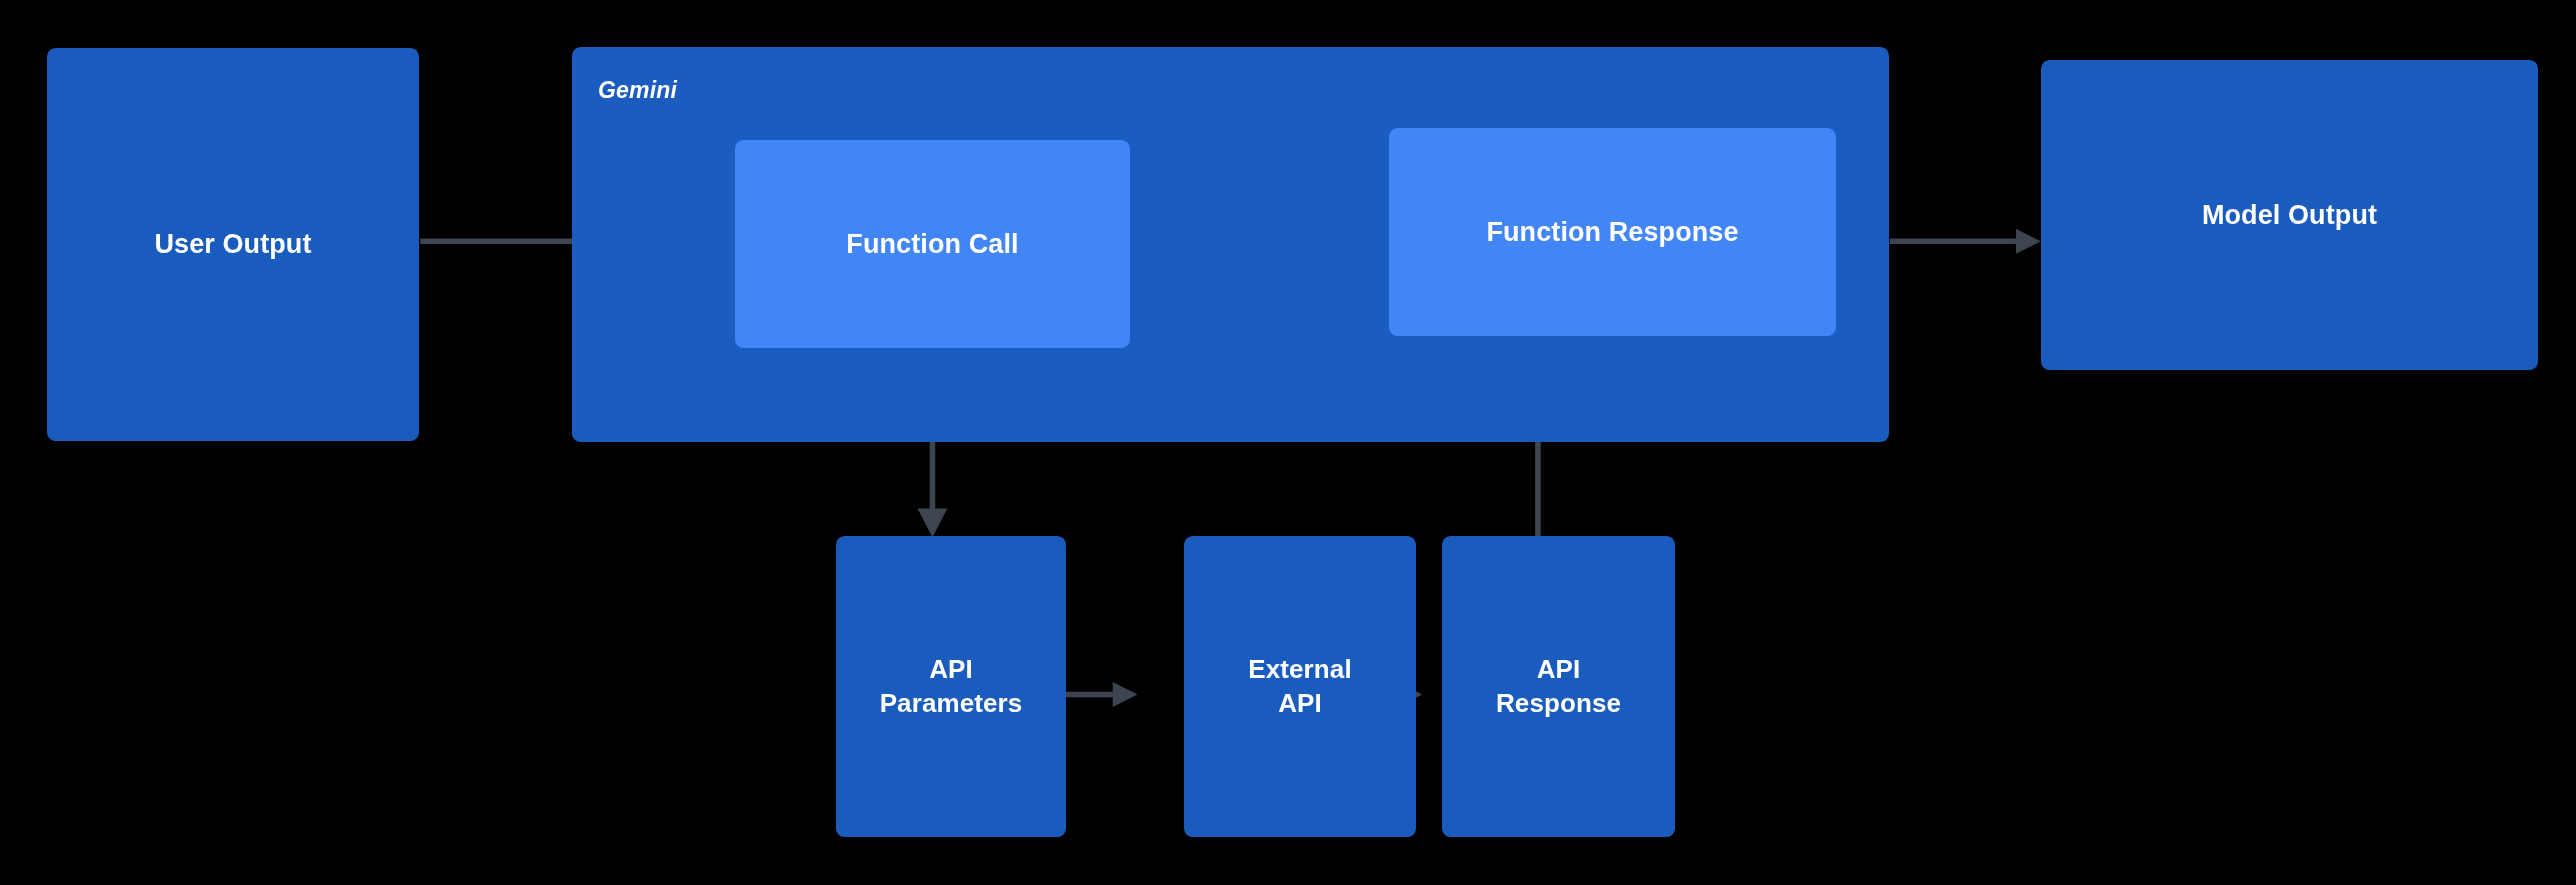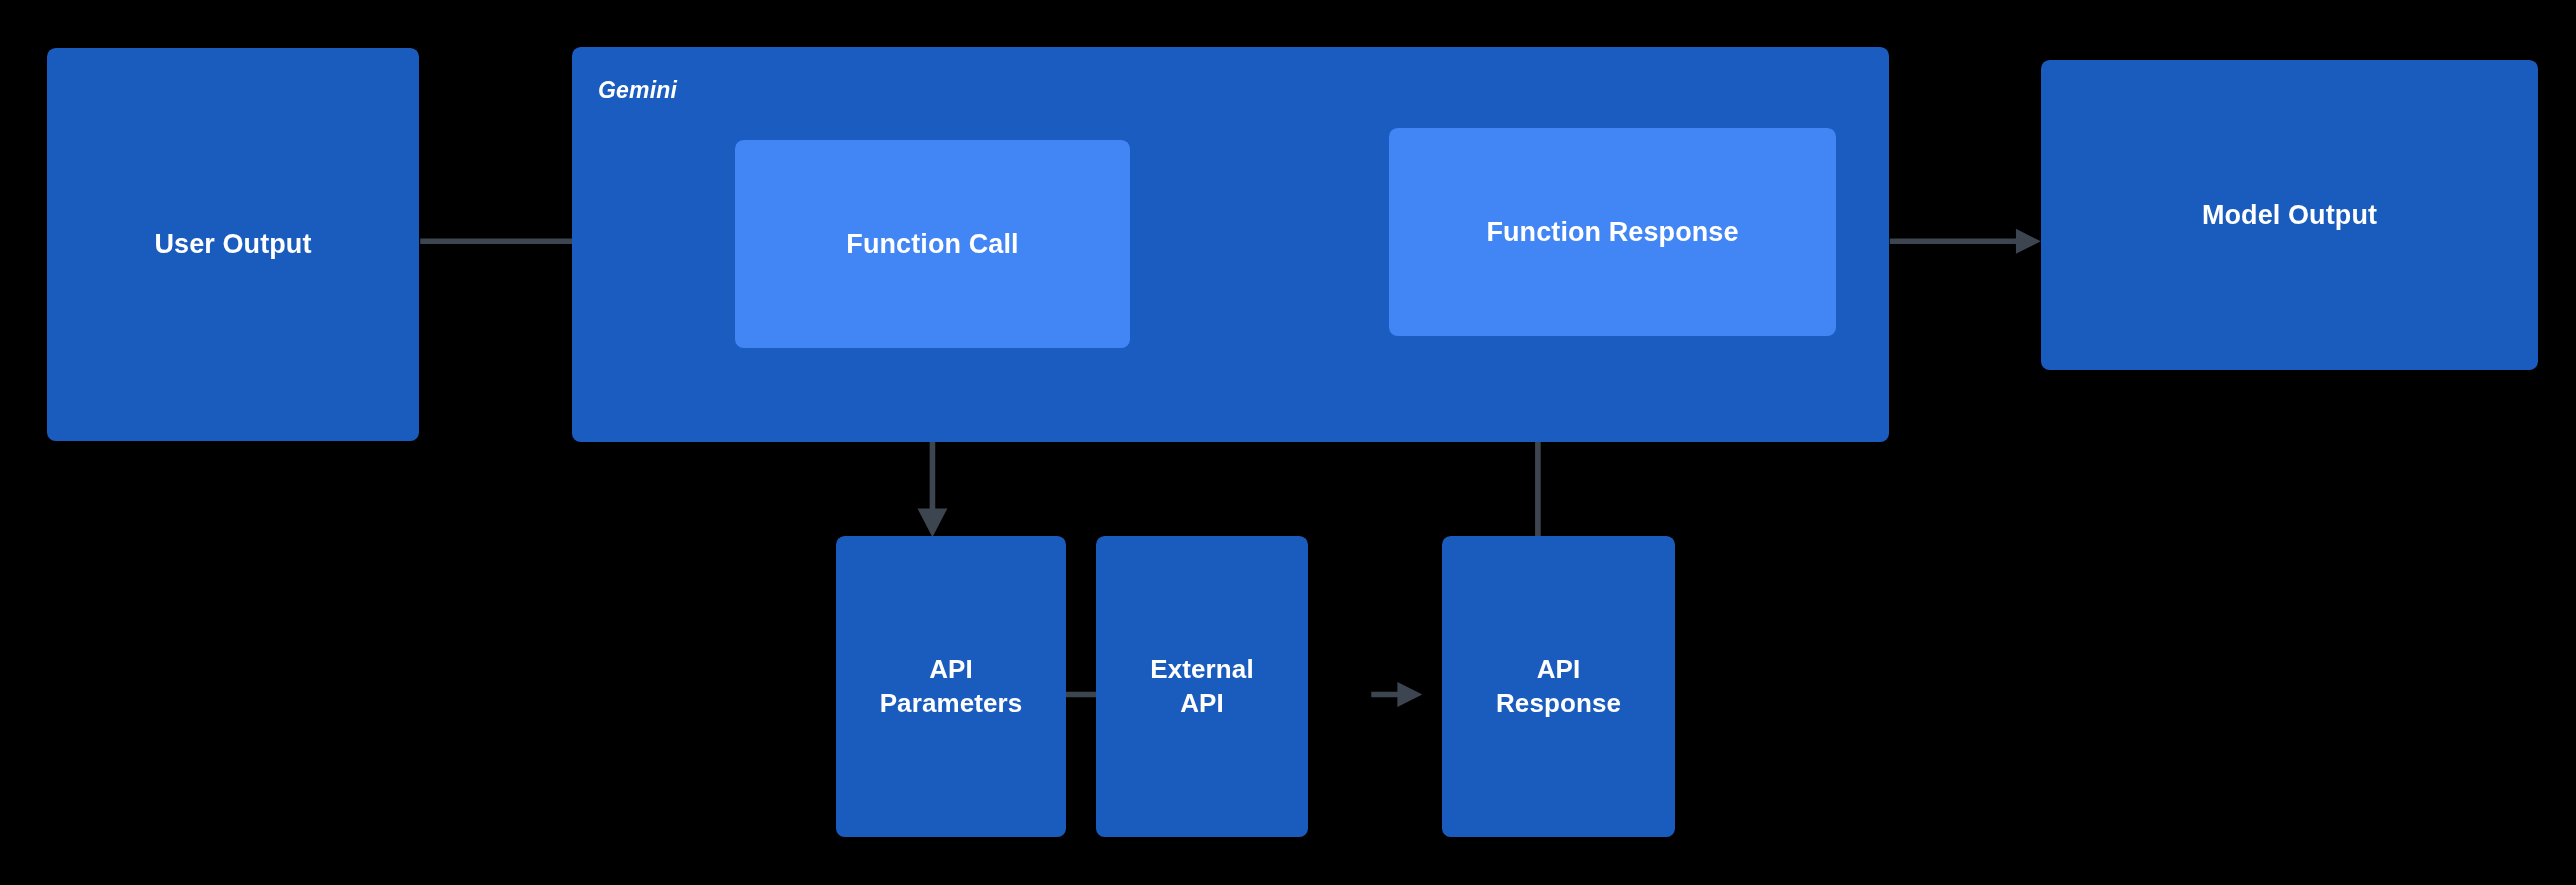--- a/index.html
+++ b/index.html
@@ -134,21 +134,21 @@
 
   <div class="node node-primary" style="left:2041px; top:60px; width:497px; height:310px;">
     <span>Model Output</span>
   </div>
 
   <div class="node node-primary node-small" style="left:816px; top:536px; width:230px; height:301px;">
     <span>API
 Parameters</span>
   </div>
 
-  <div class="node node-primary node-small" style="left:1076px; top:536px; width:212px; height:301px;">
+  <div class="node node-primary node-small" style="left:1164px; top:536px; width:232px; height:301px;">
     <span>External
 API</span>
   </div>
 
   <div class="node node-primary node-small" style="left:1422px; top:536px; width:233px; height:301px;">
     <span>API
 Response</span>
   </div>
 
 </div>

